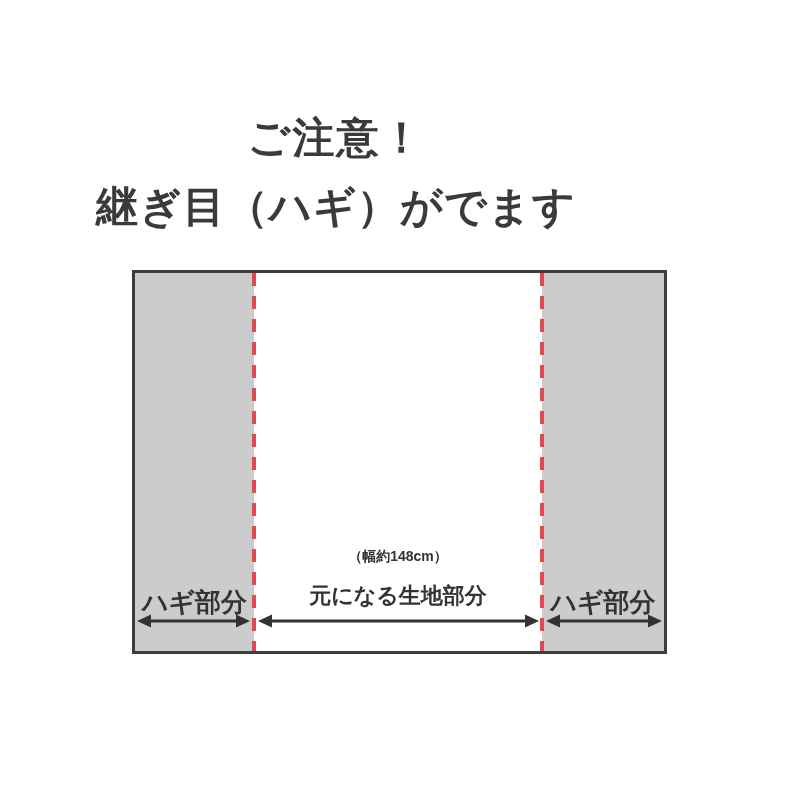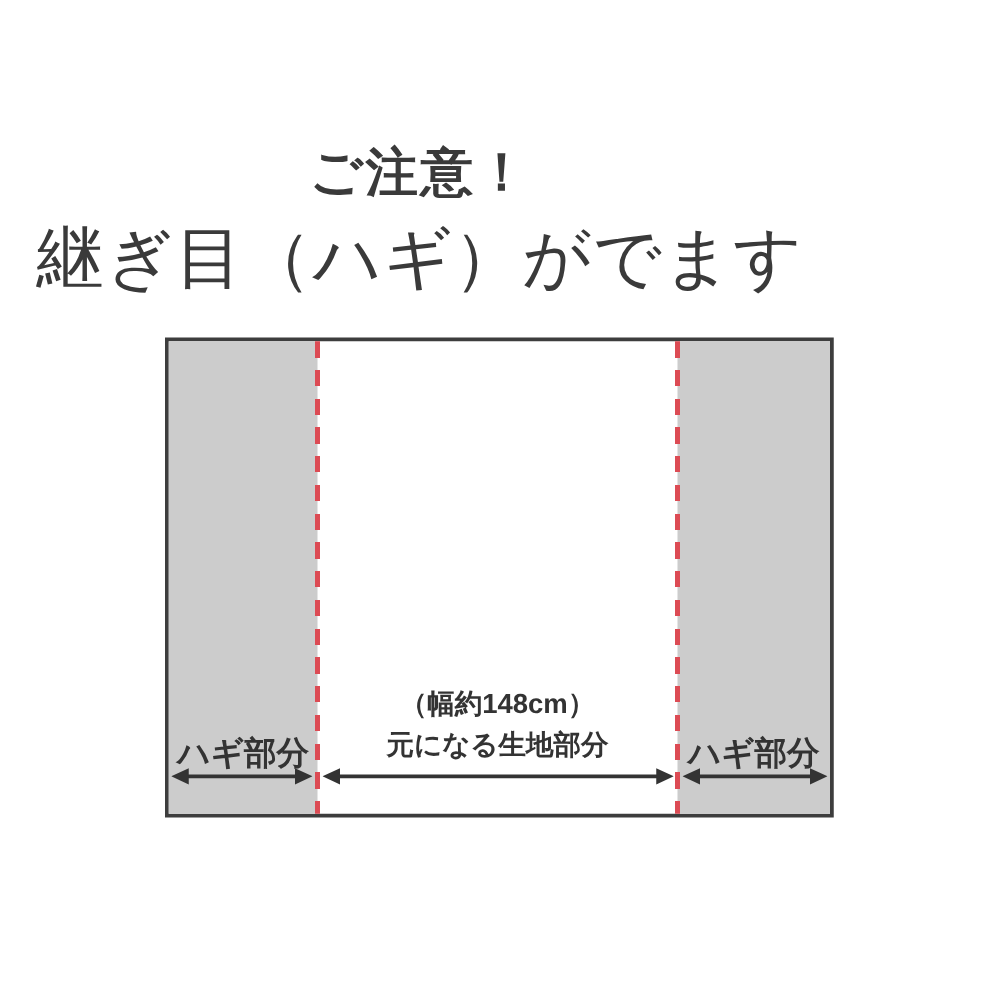--- a/index.html
+++ b/index.html
@@ -23,23 +23,23 @@
     text-align: center;
     color: #3a3a3a;
   }
   .title-line1 {
     font-size: 42px;
     line-height: 52px;
     font-weight: 700;
     letter-spacing: 2px;
   }
   .title-line2 {
-    font-size: 54px;
+    font-size: 42px;
     line-height: 52px;
-    font-weight: 400;
+    font-weight: 700;
     margin-top: 17px;
     letter-spacing: 1px;
   }
   .diagram {
     position: absolute;
     left: 132px;
     top: 270px;
     width: 529px;
     height: 378px;
     border: 3px solid #3d3d3d;
@@ -74,21 +74,21 @@
   .panel-label {
     position: absolute;
     font-size: 26px;
     font-weight: 700;
     color: #333333;
     text-align: center;
     white-space: nowrap;
   }
   .label-left  { left: 0;   width: 119px; top: 312px; }
   .label-right { left: 407px; width: 122px; top: 312px; }
-  .center-note  { left: 121px; width: 284px; top: 275px; font-size: 22px; }
+  .center-note  { left: 121px; width: 284px; top: 275px; font-size: 14px; }
   .center-label { left: 121px; width: 284px; top: 308px; font-size: 22px; }
   .arrow {
     position: absolute;
     top: 340px;
     height: 16px;
     display: block;
   }
   .arrow-left   { left: 2px;   width: 113px; }
   .arrow-center { left: 123px; width: 281px; }
   .arrow-right  { left: 411px; width: 116px; }

